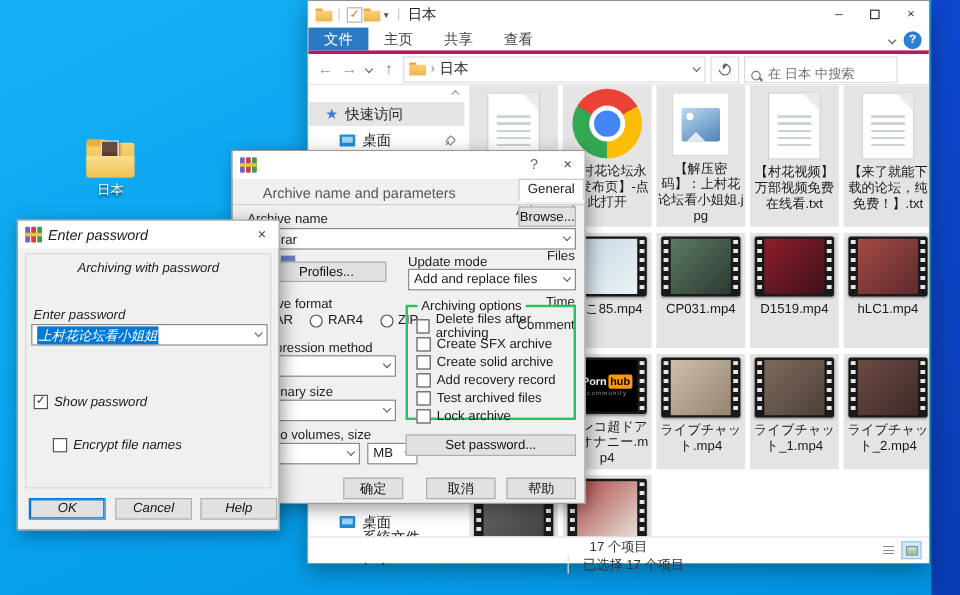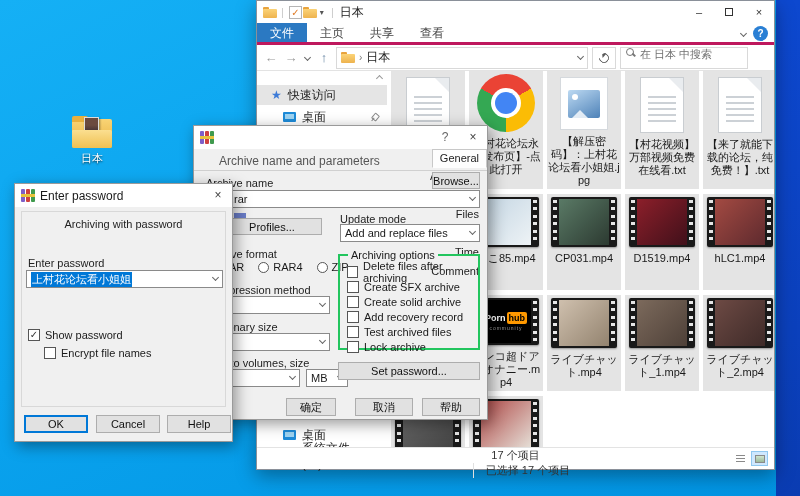--- a/index.html
+++ b/index.html
@@ -57,21 +57,21 @@
   .navbtn { color:#9b9b9b; font-size:13px; width:16px; text-align:center; }
   .navbtn.en { color:#5f7f9f; }
   .addr-box { display:flex; align-items:center; height:22px; border:1px solid #d9d9d9; background:#fff;
               width:252px; padding:0 4px; gap:4px; }
   .addr-box .crumb { font-size:12px; color:#222; }
   .addr-box .gt { color:#777; font-size:10px; }
   .addr-box .dd { margin-left:auto; }
   .refresh-box { width:24px; height:22px; border:1px solid #d9d9d9; display:flex; align-items:center; justify-content:center; }
   .refresh { width:10px; height:10px; border:1.6px solid #5a5a5a; border-radius:50%; border-left-color:transparent; position:relative; transform:rotate(40deg); }
   .refresh::after { content:""; position:absolute; left:-3px; top:-1px; border:3px solid transparent; border-right-color:#5a5a5a; }
-  .search-box { display:flex; align-items:flex-start; height:22px; border:1px solid #d9d9d9; width:128px; padding:0 5px; gap:5px; }
+  .search-box { display:flex; align-items:flex-end; height:22px; border:1px solid #d9d9d9; width:128px; padding:0 5px; gap:5px; }
   .mag { position:relative; width:9px; height:9px; }
   .mag::before { content:""; position:absolute; left:0; top:0; width:6px; height:6px; border:1.4px solid #777; border-radius:50%; }
   .mag::after { content:""; position:absolute; left:6px; top:6px; width:4px; height:1.5px; background:#777; transform:rotate(45deg); }
   .search-box input { border:none; outline:none; width:100px; font-size:11px; color:#333;
                       font-family:"Liberation Sans","DejaVu Sans",sans-serif; }
   .search-box input::placeholder { color:#707070; opacity:1; }
 
   .sidebar { position:absolute; left:0; top:70px; width:130px; bottom:22px; background:#fff; }
   .sb-scroll { position:absolute; right:3px; top:0; width:10px; height:12px; display:flex; align-items:center; justify-content:center; }
   .chev-up { display:inline-block; width:5px; height:5px; border-left:1.4px solid #999; border-top:1.4px solid #999; transform:rotate(45deg); margin-top:3px; }
@@ -160,21 +160,21 @@
   .cb { display:flex; align-items:center; gap:5px; font-size:11px; height:15px; }
   .cb .box { width:12px; height:12px; border:1px solid #555; background:#fff; display:flex; align-items:center;
              justify-content:center; font-size:10px; color:#333; line-height:10px; }
   .radio-row { position:absolute; display:flex; gap:14px; }
   .rad { display:flex; align-items:center; gap:4px; font-size:11px; }
   .rad .cir { width:11px; height:11px; border:1px solid #555; border-radius:50%; background:#fff; position:relative; }
   .rad.checked .cir::after { content:""; position:absolute; left:2px; top:2px; width:5px; height:5px; border-radius:50%; background:#222; }
   .save-ico { position:absolute; width:12px; height:12px; background:#6a7dc8; }
   .save-ico::after { content:""; position:absolute; left:3px; top:5px; width:6px; height:6px; background:#dfe6f5; }
 
-  .dlg.pwd { left:14px; top:183px; width:219px; height:259px; }
+  .dlg.pwd { left:14px; top:183px; width:219px; height:259px;font-style:italic; }
   .pwd-frame { position:absolute; left:6px; top:27px; right:6px; bottom:34px; border:1px solid #d8d8d8; }
   .pwd-sub { position:absolute; left:0; right:0; top:34px; text-align:center; font-size:11px; color:#222; }
   .sel { background:#0078d7; color:#fff; padding:0 1px; }
 </style>
 </head>
 <body>
 
 <div class="screen">
   <div class="wall-edge"></div>
 
@@ -510,21 +510,21 @@
     <div class="fld-label" style="left:13px; top:73px;">Enter password</div>
     <div class="combo" style="left:11px; top:86px; width:197px;">
       <span class="sel">上村花论坛看小姐姐</span>
       <span class="chev dd"></span>
     </div>
 
     <label class="cb" style="position:absolute; left:13px; top:143px;">
       <span class="box" id="cb-show">✓</span>
       <span>Show password</span>
     </label>
-    <label class="cb" style="position:absolute; left:13px; top:161px;padding-left:16px;">
+    <label class="cb" style="position:absolute; left:13px; top:179px;padding-left:16px;">
       <span class="box" id="cb-enc"></span>
       <span>Encrypt file names</span>
     </label>
 
     <div class="btn default" style="left:9px; top:231px; width:64px; height:18px;">OK</div>
     <div class="btn" style="left:81px; top:231px; width:64px; height:18px;">Cancel</div>
     <div class="btn" style="left:152px; top:231px; width:64px; height:18px;">Help</div>
   </div>
 </div>
 

